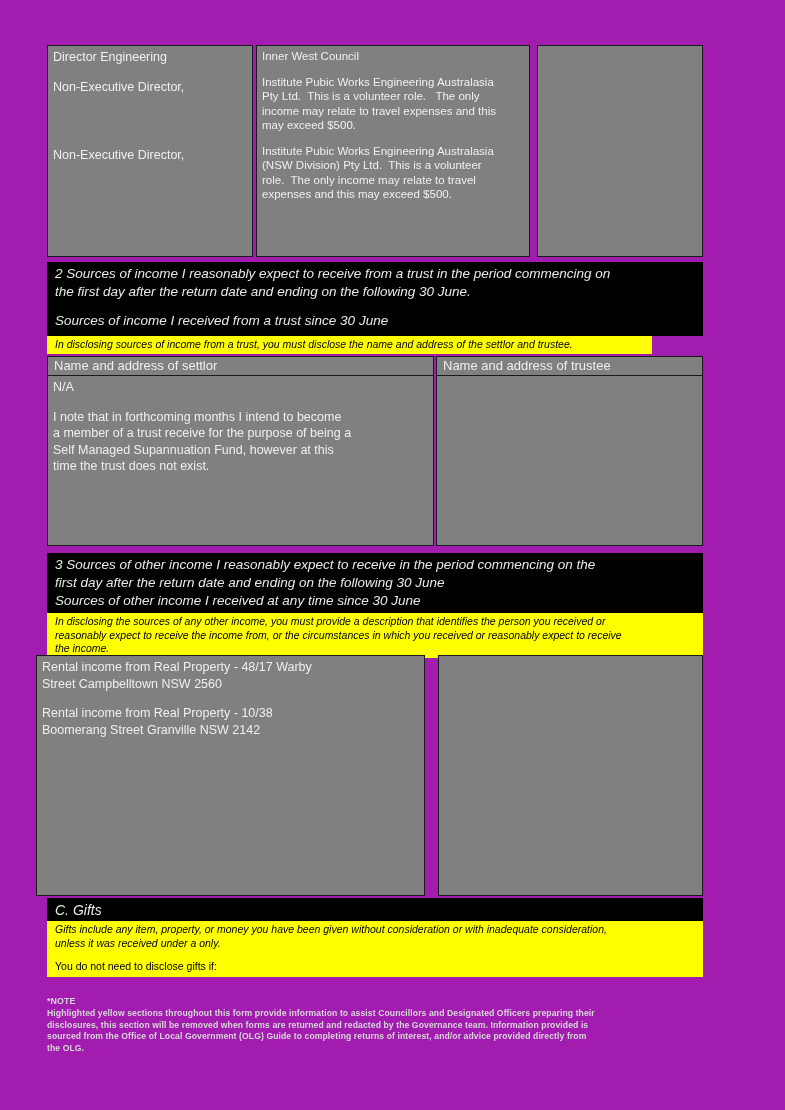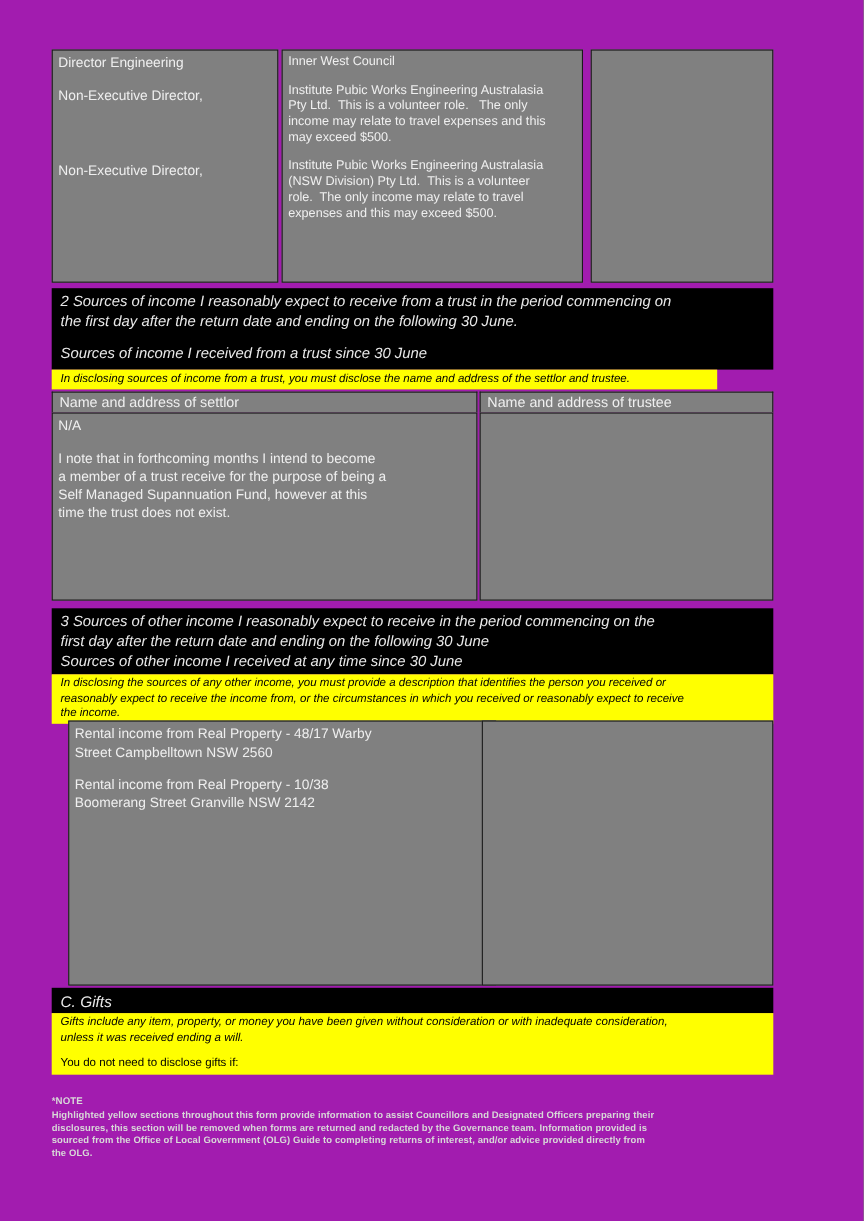--- a/index.html
+++ b/index.html
@@ -153,39 +153,39 @@
     <span class="line">first day after the return date and ending on the following 30 June</span>
     <span class="line">Sources of other income I received at any time since 30 June</span>
   </div>
 
   <div class="blk yellow" style="left:47px; top:613px; width:656px; height:45px;">
     <span class="line">In disclosing the sources of any other income, you must provide a description that identifies the person you received or</span>
     <span class="line">reasonably expect to receive the income from, or the circumstances in which you received or reasonably expect to receive</span>
     <span class="line">the income.</span>
   </div>
 
-  <div class="blk cell" style="left:62px; top:655px; width:389px; height:241px;">
+  <div class="blk cell" style="left:36px; top:655px; width:389px; height:241px;">
     <span class="line">Rental income from Real Property - 48/17 Warby</span>
     <span class="line">Street Campbelltown NSW 2560</span>
     <span class="gap"></span>
     <span class="line">Rental income from Real Property - 10/38</span>
     <span class="line">Boomerang Street Granville NSW 2142</span>
   </div>
 
   <div class="blk cell" style="left:438px; top:655px; width:265px; height:241px;">
     <span class="line"></span>
   </div>
 
   <div class="blk band" style="left:47px; top:898px; width:656px; height:23px; font-size:14px; line-height:19px; padding-top:3px;">
     <span class="line">C. Gifts</span>
   </div>
 
   <div class="blk yellow" style="left:47px; top:921px; width:656px; height:56px;">
     <span class="line">Gifts include any item, property, or money you have been given without consideration or with inadequate consideration,</span>
-    <span class="line">unless it was received ending a will.</span>
+    <span class="line">unless it was received under a only.</span>
     <span class="gap"></span>
     <span class="line plain">You do not need to disclose gifts if:</span>
   </div>
 
   <div class="footer" style="left:47px; top:996px; width:700px;">
     <span class="title">*NOTE</span>
     <span class="body">Highlighted yellow sections throughout this form provide information to assist Councillors and Designated Officers preparing their</span>
     <span class="body">disclosures, this section will be removed when forms are returned and redacted by the Governance team. Information provided is</span>
     <span class="body">sourced from the Office of Local Government (OLG) Guide to completing returns of interest, and/or advice provided directly from</span>
     <span class="body">the OLG.</span>

